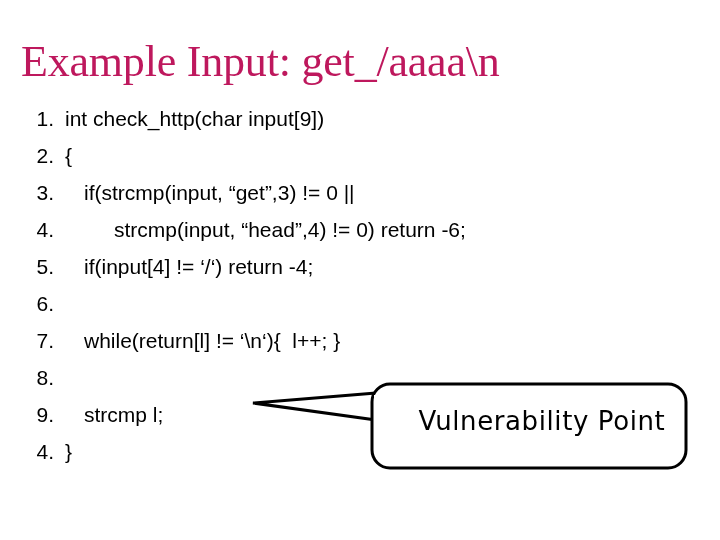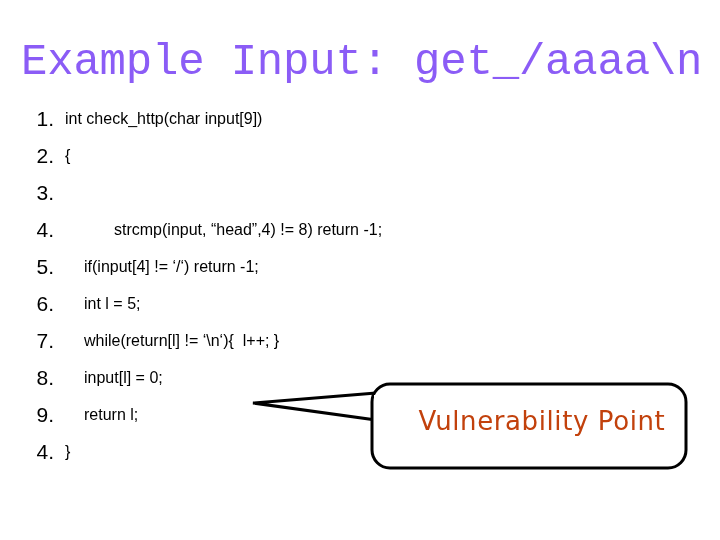--- a/index.html
+++ b/index.html
@@ -20,26 +20,26 @@
     height: 540px;
     background: #ffffff;
   }
 
   
   #slide-title {
     position: absolute;
     left: 21px;
     top: 36px;
     width: 670px;
-    font-family: Liberation Mono, monospace;
+    font-family: Liberation Serif, serif;
     font-size: 44px;
     line-height: 52px;
     font-weight: normal;
     letter-spacing: -0.2px;
-    color: #8b5cf6;
+    color: #be185d;
     white-space: nowrap;
   }
 
   
   #code-list {
     position: absolute;
     left: 14px;
     top: 108px;
     width: 700px;
   }
@@ -63,21 +63,21 @@
     width: 40px;
     text-align: right;
     font-family: "Liberation Sans", sans-serif;
     font-size: 21px;
     white-space: pre;
   }
   .line-text {
     position: absolute;
     top: 0;
     font-family: "Liberation Sans", sans-serif;
-    font-size: 16px;
+    font-size: 21px;
     white-space: pre;
   }
   .ind0 { left: 51px; }
   .ind1 { left: 70px; }
   .ind2 { left: 100px; }
 
   
   #callout {
     position: absolute;
     left: 248px;
@@ -94,21 +94,21 @@
     left: 144px;
     top: 20px;
     width: 300px;
     height: 50px;
     display: flex;
     align-items: center;
     justify-content: center;
     font-family: "DejaVu Sans", sans-serif;
     font-size: 26px;
     letter-spacing: 0.6px;
-    color: #c2410c;
+    color: #000000;
     white-space: nowrap;
   }
 </style>
 </head>
 <body>
 
 <div id="slide">
 
   <div id="slide-title">Example Input: get_/aaaa\n</div>
 
@@ -119,50 +119,49 @@
       <span class="line-text ind0">int check_http(char input[9])</span>
     </div>
 
     <div class="code-line">
       <span class="line-num">2.</span>
       <span class="line-text ind0">{</span>
     </div>
 
     <div class="code-line">
       <span class="line-num">3.</span>
+      <span class="line-text ind1">if(strcmp(input, “get”,3) != 0 ||</span>
     </div>
 
     <div class="code-line">
       <span class="line-num">4.</span>
-      <span class="line-text ind2">strcmp(input, “head”,4) != 8) return -1;</span>
+      <span class="line-text ind2">strcmp(input, “head”,4) != 0) return -6;</span>
     </div>
 
     <div class="code-line gap-before">
       <span class="line-num">5.</span>
-      <span class="line-text ind1">if(input[4] != ‘/‘) return -1;</span>
+      <span class="line-text ind1">if(input[4] != ‘/‘) return -4;</span>
     </div>
 
     <div class="code-line gap-before">
       <span class="line-num">6.</span>
-      <span class="line-text ind1">int l = 5;</span>
     </div>
 
     <div class="code-line">
       <span class="line-num">7.</span>
       <span class="line-text ind1">while(return[l] != ‘\n‘){  l++; }</span>
     </div>
 
     <div class="code-line">
       <span class="line-num">8.</span>
-      <span class="line-text ind1">input[l] = 0;</span>
     </div>
 
     <div class="code-line gap-before">
       <span class="line-num">9.</span>
-      <span class="line-text ind1">return l;</span>
+      <span class="line-text ind1">strcmp l;</span>
     </div>
 
     <div class="code-line">
       <span class="line-num">4.</span>
       <span class="line-text ind0">}</span>
     </div>
 
   </div>
 
   <div id="callout">

